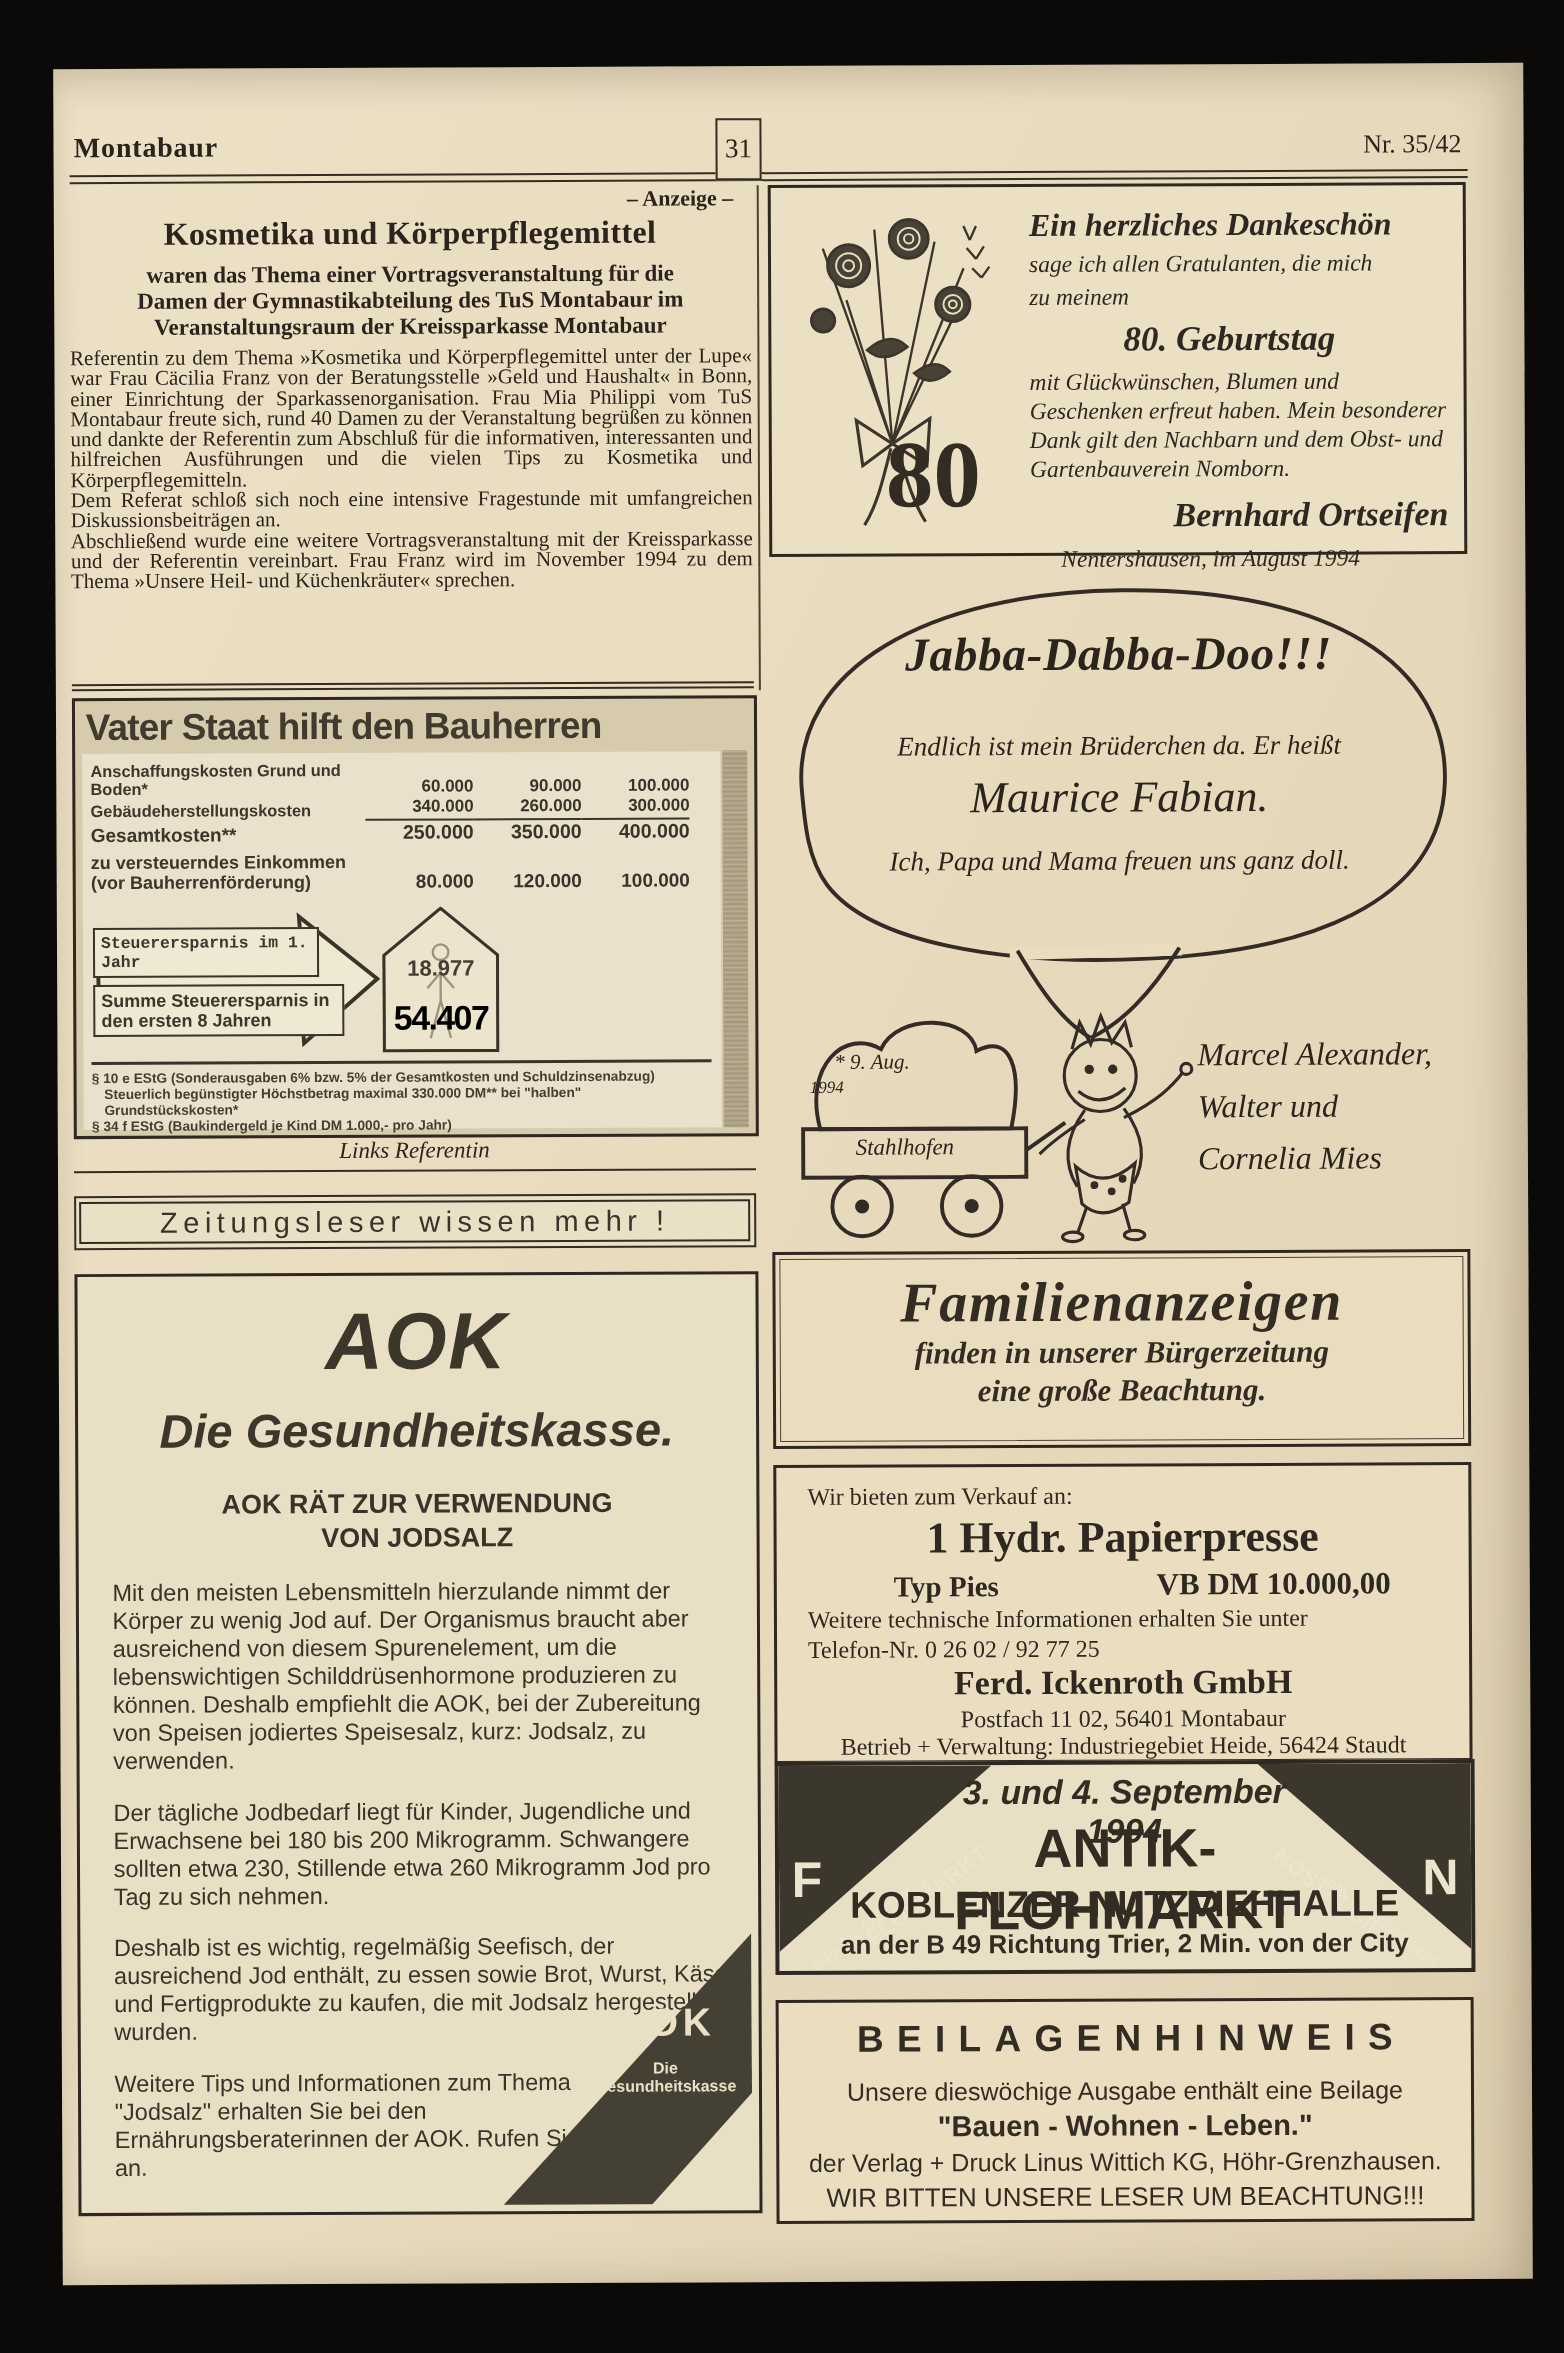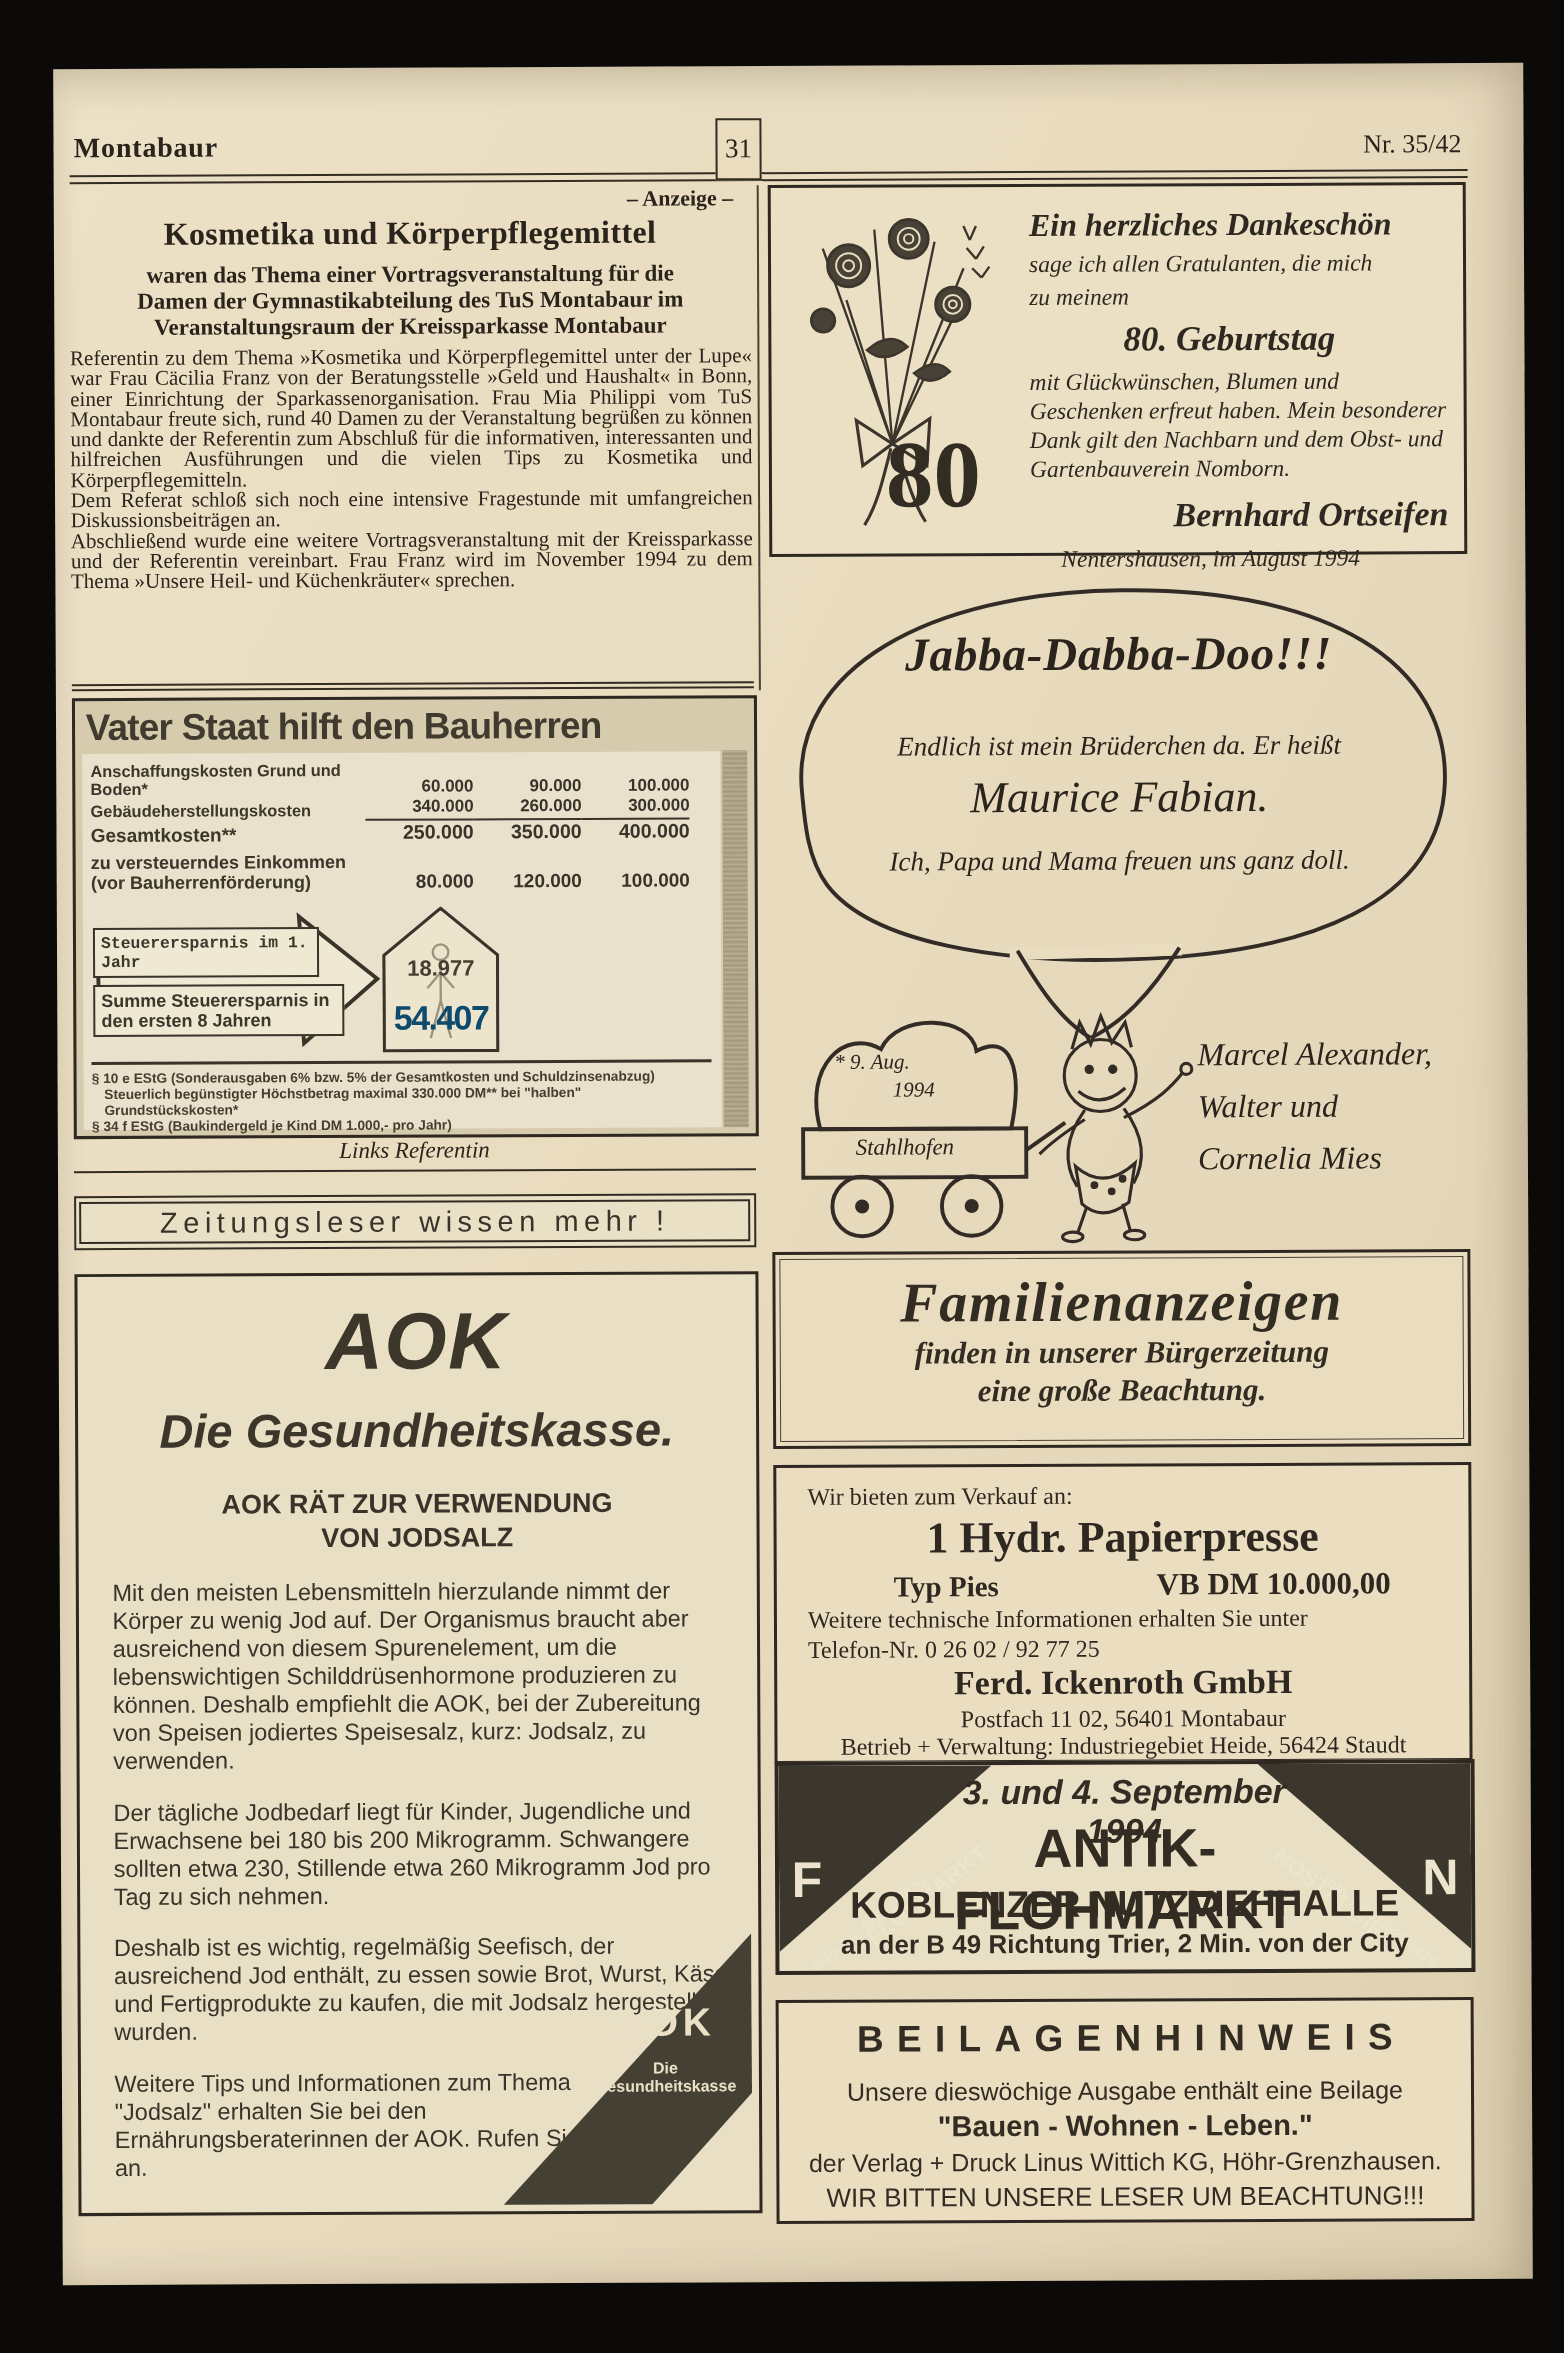--- a/index.html
+++ b/index.html
@@ -51,21 +51,21 @@
   .houses{display:flex;gap:11px;margin-top:3.1px;}
   .house{position:relative;width:117px;height:146px;flex:none;}
   .house .shape{position:absolute;inset:0;background:#39332a;
      clip-path:polygon(50% 0,100% 33%,100% 100%,0 100%,0 33%);}
   .house .shape-in{position:absolute;left:3.1px;top:3.9px;right:3.1px;bottom:3.1px;background:#ece4cd;
      clip-path:polygon(50% 0,100% 33%,100% 100%,0 100%,0 33%);}
   .house .fig{position:absolute;inset:0;opacity:.8;}
   .house .n1{position:absolute;left:0;right:0;top:49px;text-align:center;
      font-family:"Liberation Sans",sans-serif;font-weight:bold;font-size:22px;color:#453e31;}
   .house .n2{position:absolute;left:0;right:0;top:92px;text-align:center;
-     font-family:"Liberation Sans",sans-serif;font-weight:bold;font-size:34px;letter-spacing:-1.6px;color:#0c4a6e;}
+     font-family:"Liberation Sans",sans-serif;font-weight:bold;font-size:34px;letter-spacing:-1.6px;color:#000000;}
   .bau-rule{height:2.3px;background:#39332a;margin:7.8px 0 6.3px 0;}
   .fnote{font-family:"Liberation Sans",sans-serif;font-weight:bold;font-size:13.7px;
          line-height:16px;color:#453e31;}
   .fnote.indent{padding-left:12.5px;}
   .caption{left:15.6px;top:1070px;width:682px;text-align:center;font-style:italic;font-size:23px;}
   .cap-rule{left:15.6px;top:1102px;width:682px;height:2.3px;}
   
   .banner{left:15.6px;top:1127px;width:678px;height:50px;border:2.3px solid #332c22;background:#e9e0c6;}
   .banner-in{position:absolute;left:3.9px;top:3.9px;right:3.9px;bottom:3.9px;border:2.3px solid #332c22;
              font-family:"Liberation Sans",sans-serif;font-size:29px;letter-spacing:5.5px;
@@ -102,21 +102,21 @@
   .bd-sig{font-size:34px;font-weight:bold;text-align:right;padding-right:4.7px;margin-top:12.5px;}
   .bd-date{font-size:23.5px;margin-top:11px;padding-left:31px;}
   .birth{left:714px;top:510px;width:698px;height:670px;}
   .birth svg{position:absolute;left:0;top:0;}
   .bb1{position:absolute;left:47px;top:52px;width:604px;text-align:center;
        font-size:47px;font-weight:bold;font-style:italic;letter-spacing:0.8px;}
   .bb2{position:absolute;left:47px;top:156px;width:604px;text-align:center;font-size:27px;font-style:italic;}
   .bbname{position:absolute;left:47px;top:197px;width:604px;text-align:center;font-size:44px;font-style:italic;}
   .bb3{position:absolute;left:47px;top:271px;width:604px;text-align:center;font-size:27px;font-style:italic;}
   .bdate1{position:absolute;left:38px;top:474px;width:125px;text-align:center;font-size:21px;font-style:italic;}
-  .bdate2{position:absolute;left:38px;top:502px;width:125px;text-align:right;font-size:21px;font-style:italic;}
+  .bdate2{position:absolute;left:38px;top:502px;width:125px;text-align:left;font-size:17px;font-style:italic;}
   .bplace{position:absolute;left:55px;top:559px;width:156px;text-align:center;font-size:23px;font-style:italic;}
   .bfam{position:absolute;left:426px;top:454px;width:266px;font-size:32px;font-style:italic;line-height:52px;}
   
   .fam{left:714px;top:1186px;width:692px;height:191px;border:3.1px solid #2e2820;background:#e9dcbf;}
   .fam-in{position:absolute;left:3.9px;top:3.9px;right:3.9px;bottom:3.9px;border:1.6px solid #4a4234;text-align:center;}
   .fam-title{margin-top:11px;font-size:56px;font-weight:bold;font-style:italic;letter-spacing:1.6px;color:#332c22;}
   .fam-l{font-size:31px;font-weight:bold;font-style:italic;color:#332c22;margin-top:1.6px;}
   
   .verk{left:714px;top:1399px;width:692px;height:293px;border:3.1px solid #2e2820;background:#eaddc0;}
   .vk{position:absolute;left:31px;right:31px;color:#2e2820;}

